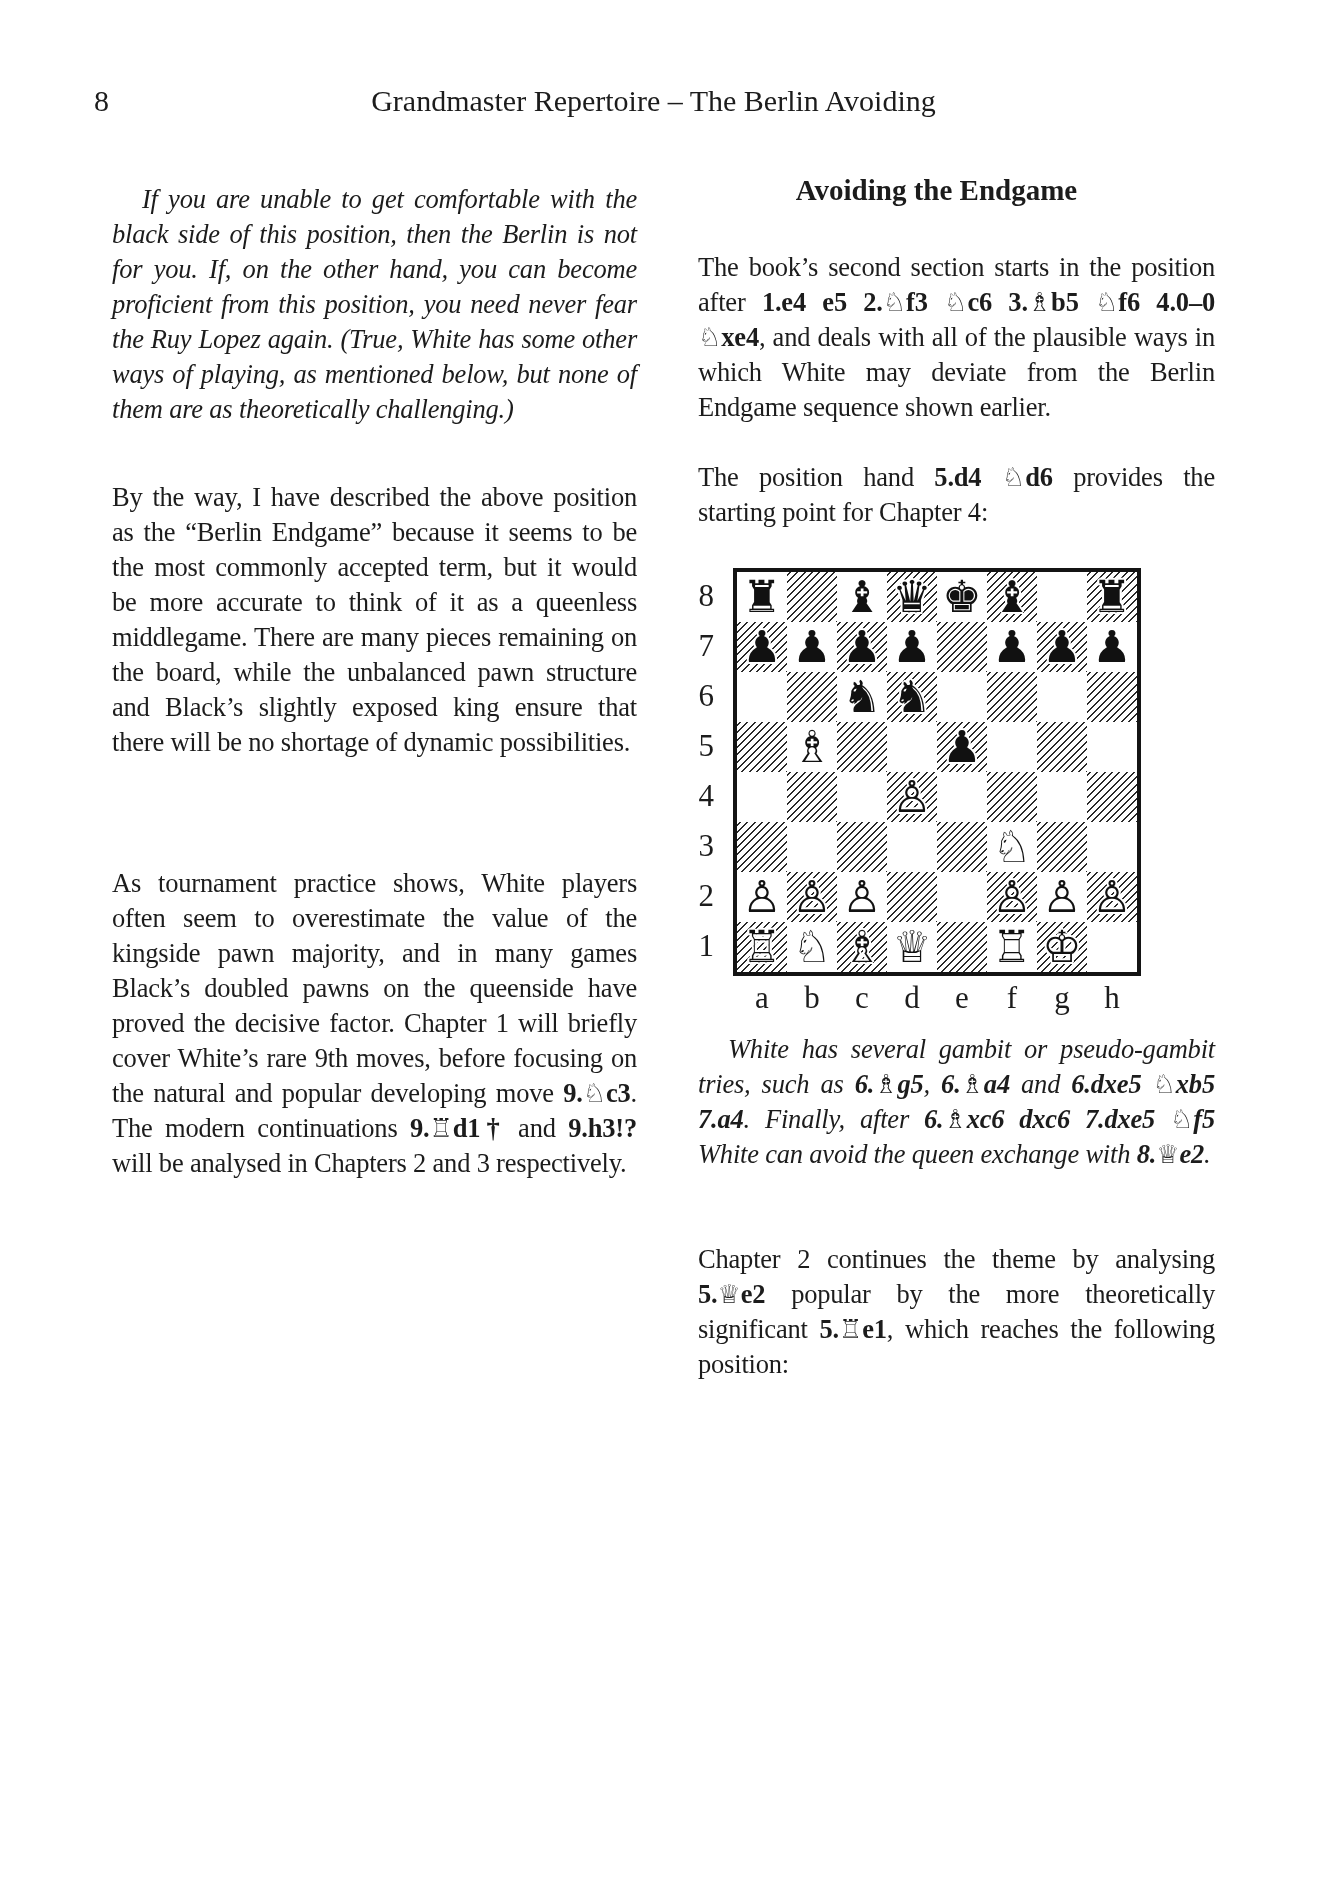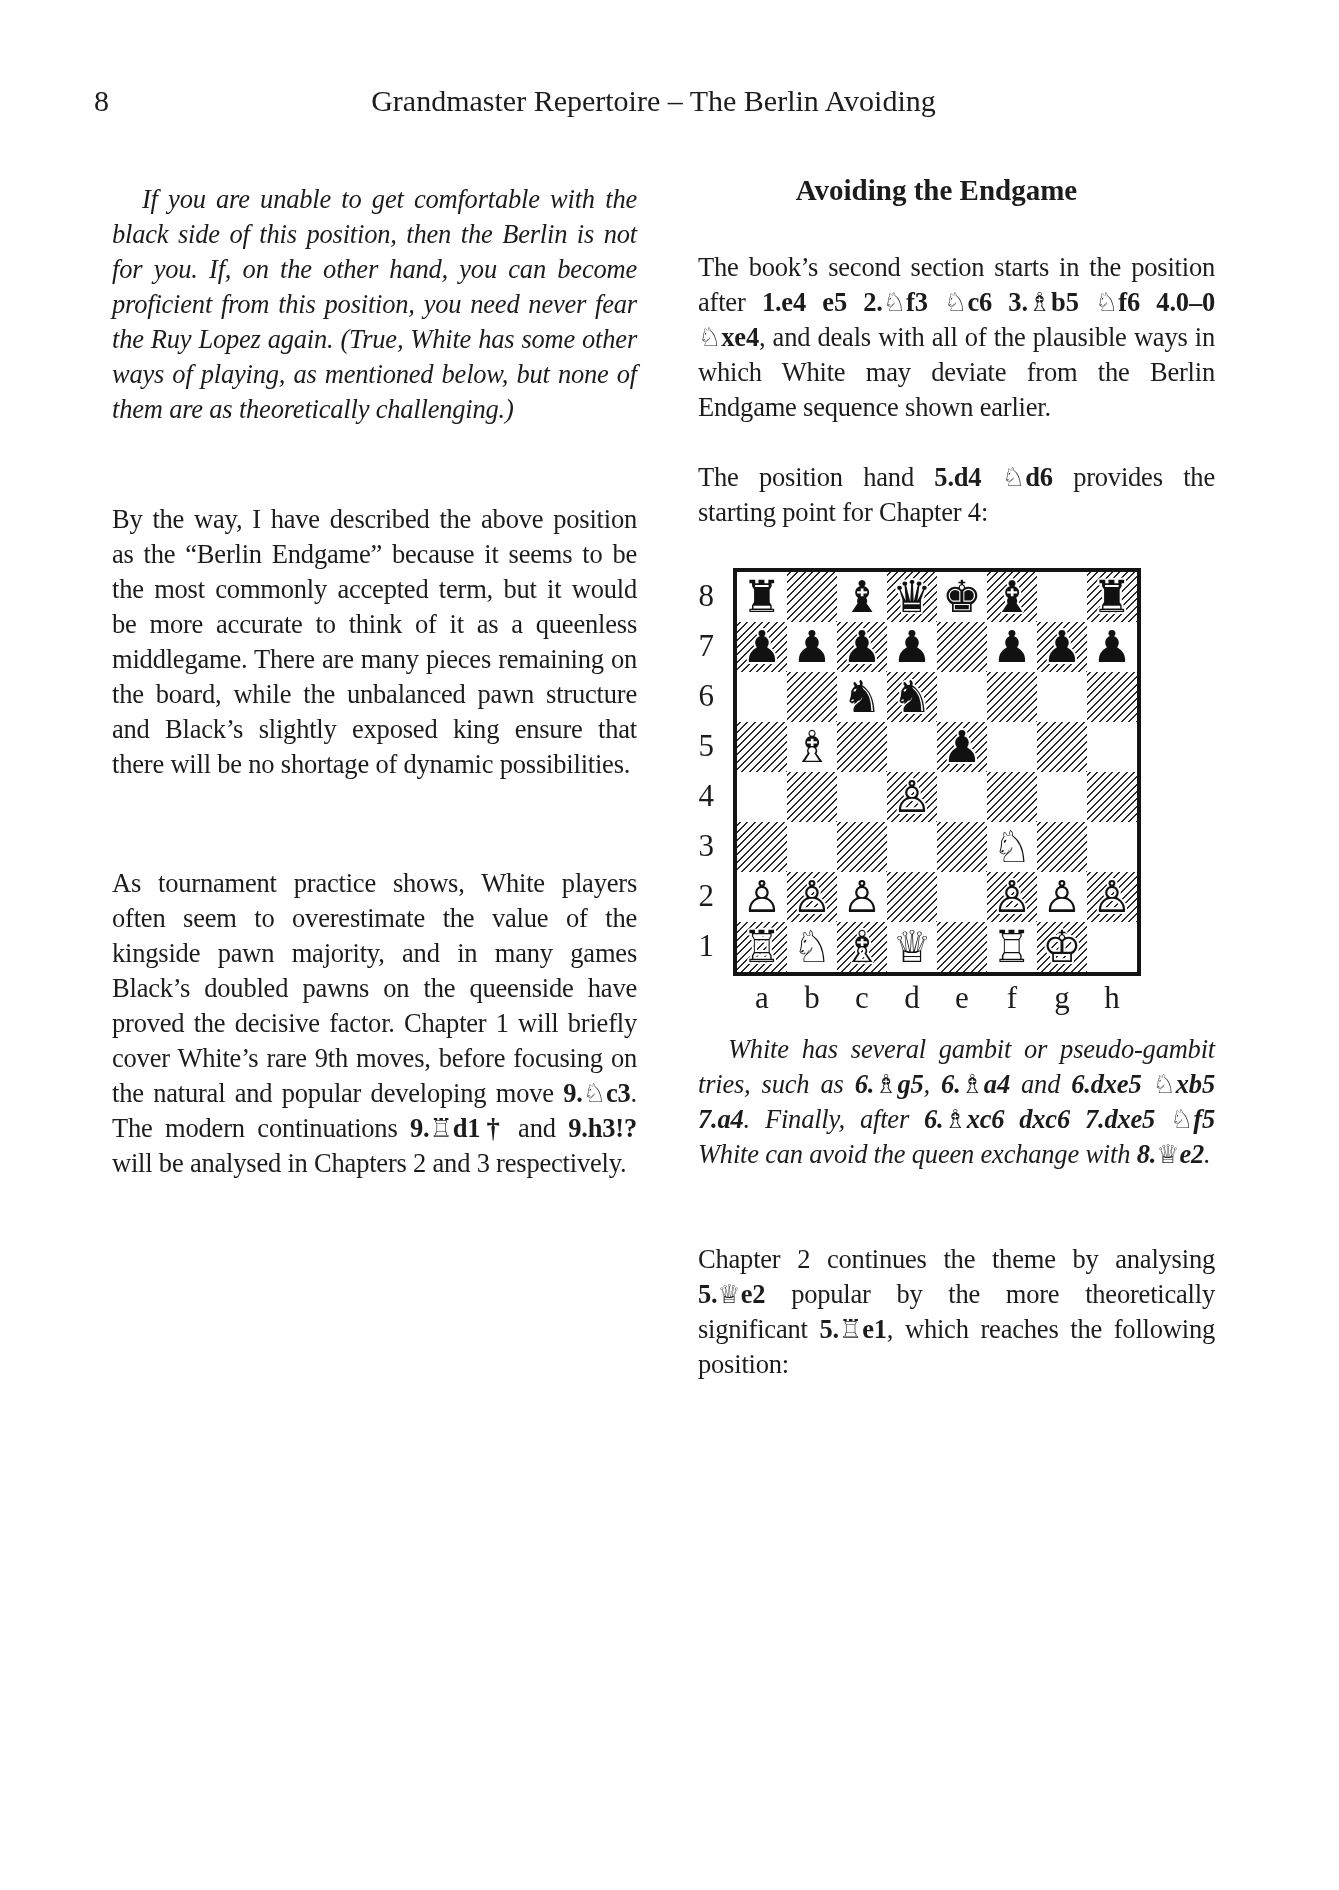--- a/index.html
+++ b/index.html
@@ -22,21 +22,21 @@
   .para{
     position:absolute;
     font-size:26.5px;line-height:35px;
     text-align:justify;
     letter-spacing:-0.2px;
   }
   .col-left .para{left:112px;width:525px;}
   .col-right .para{left:678px;width:517px;margin-left:20px;}
   .indent{text-indent:30px;font-style:italic;}
   .p-l1{top:182px;}
-  .p-l2{top:502px;}
+  .p-l2{top:480px;}
   .p-l3{top:866px;}
   .section-heading{
     position:absolute;left:678px;top:172px;width:517px;
     text-align:center;font-weight:bold;font-size:29px;line-height:36px;
   }
   .p-r1{top:250px;}
   .p-r2{top:460px;}
   .p-r3{top:1032px;}
   .p-r4{top:1242px;}
   b{font-weight:bold;}

